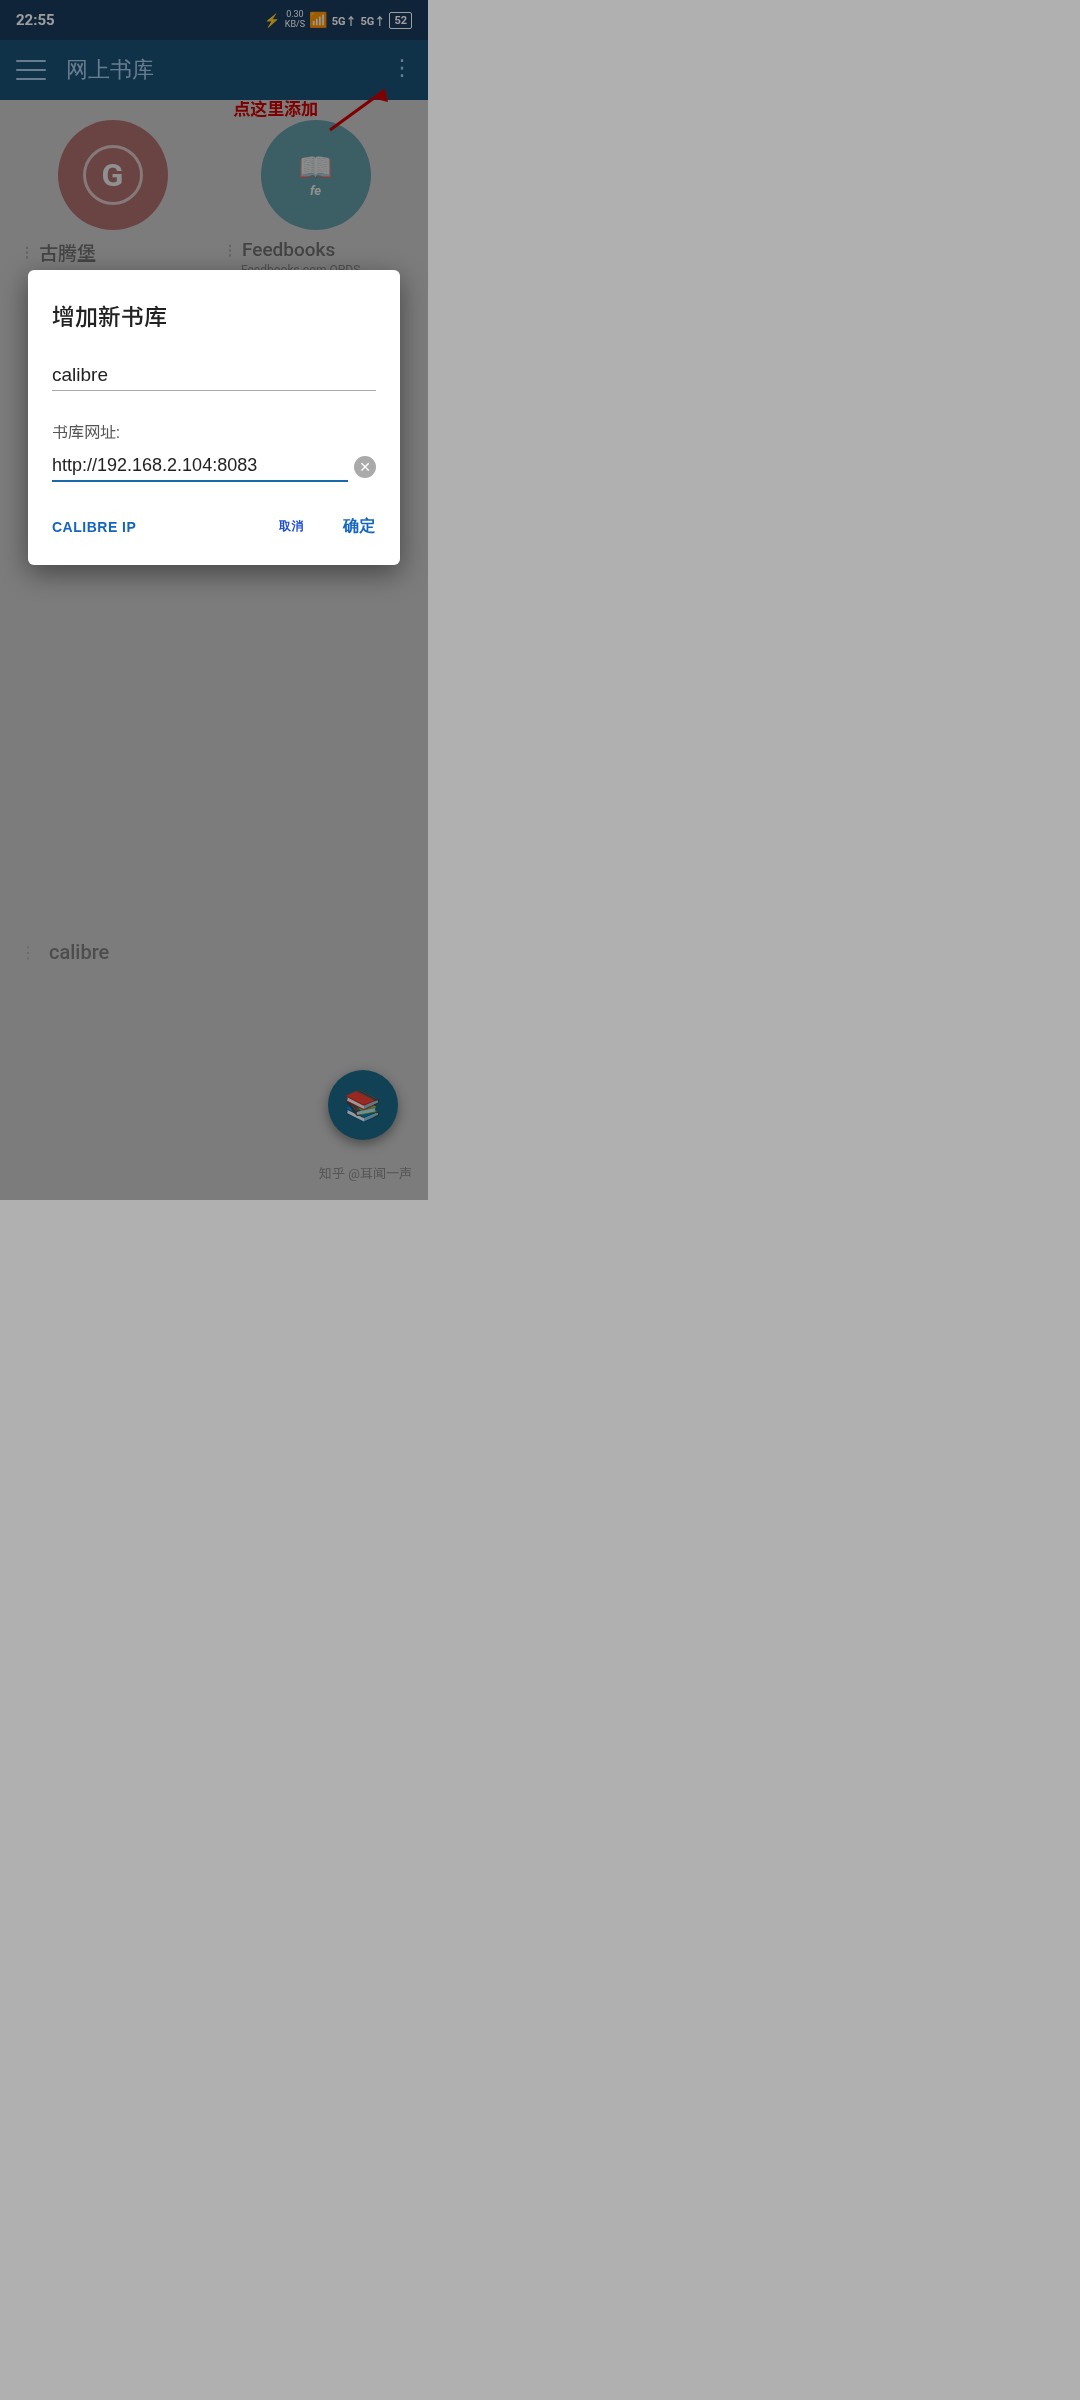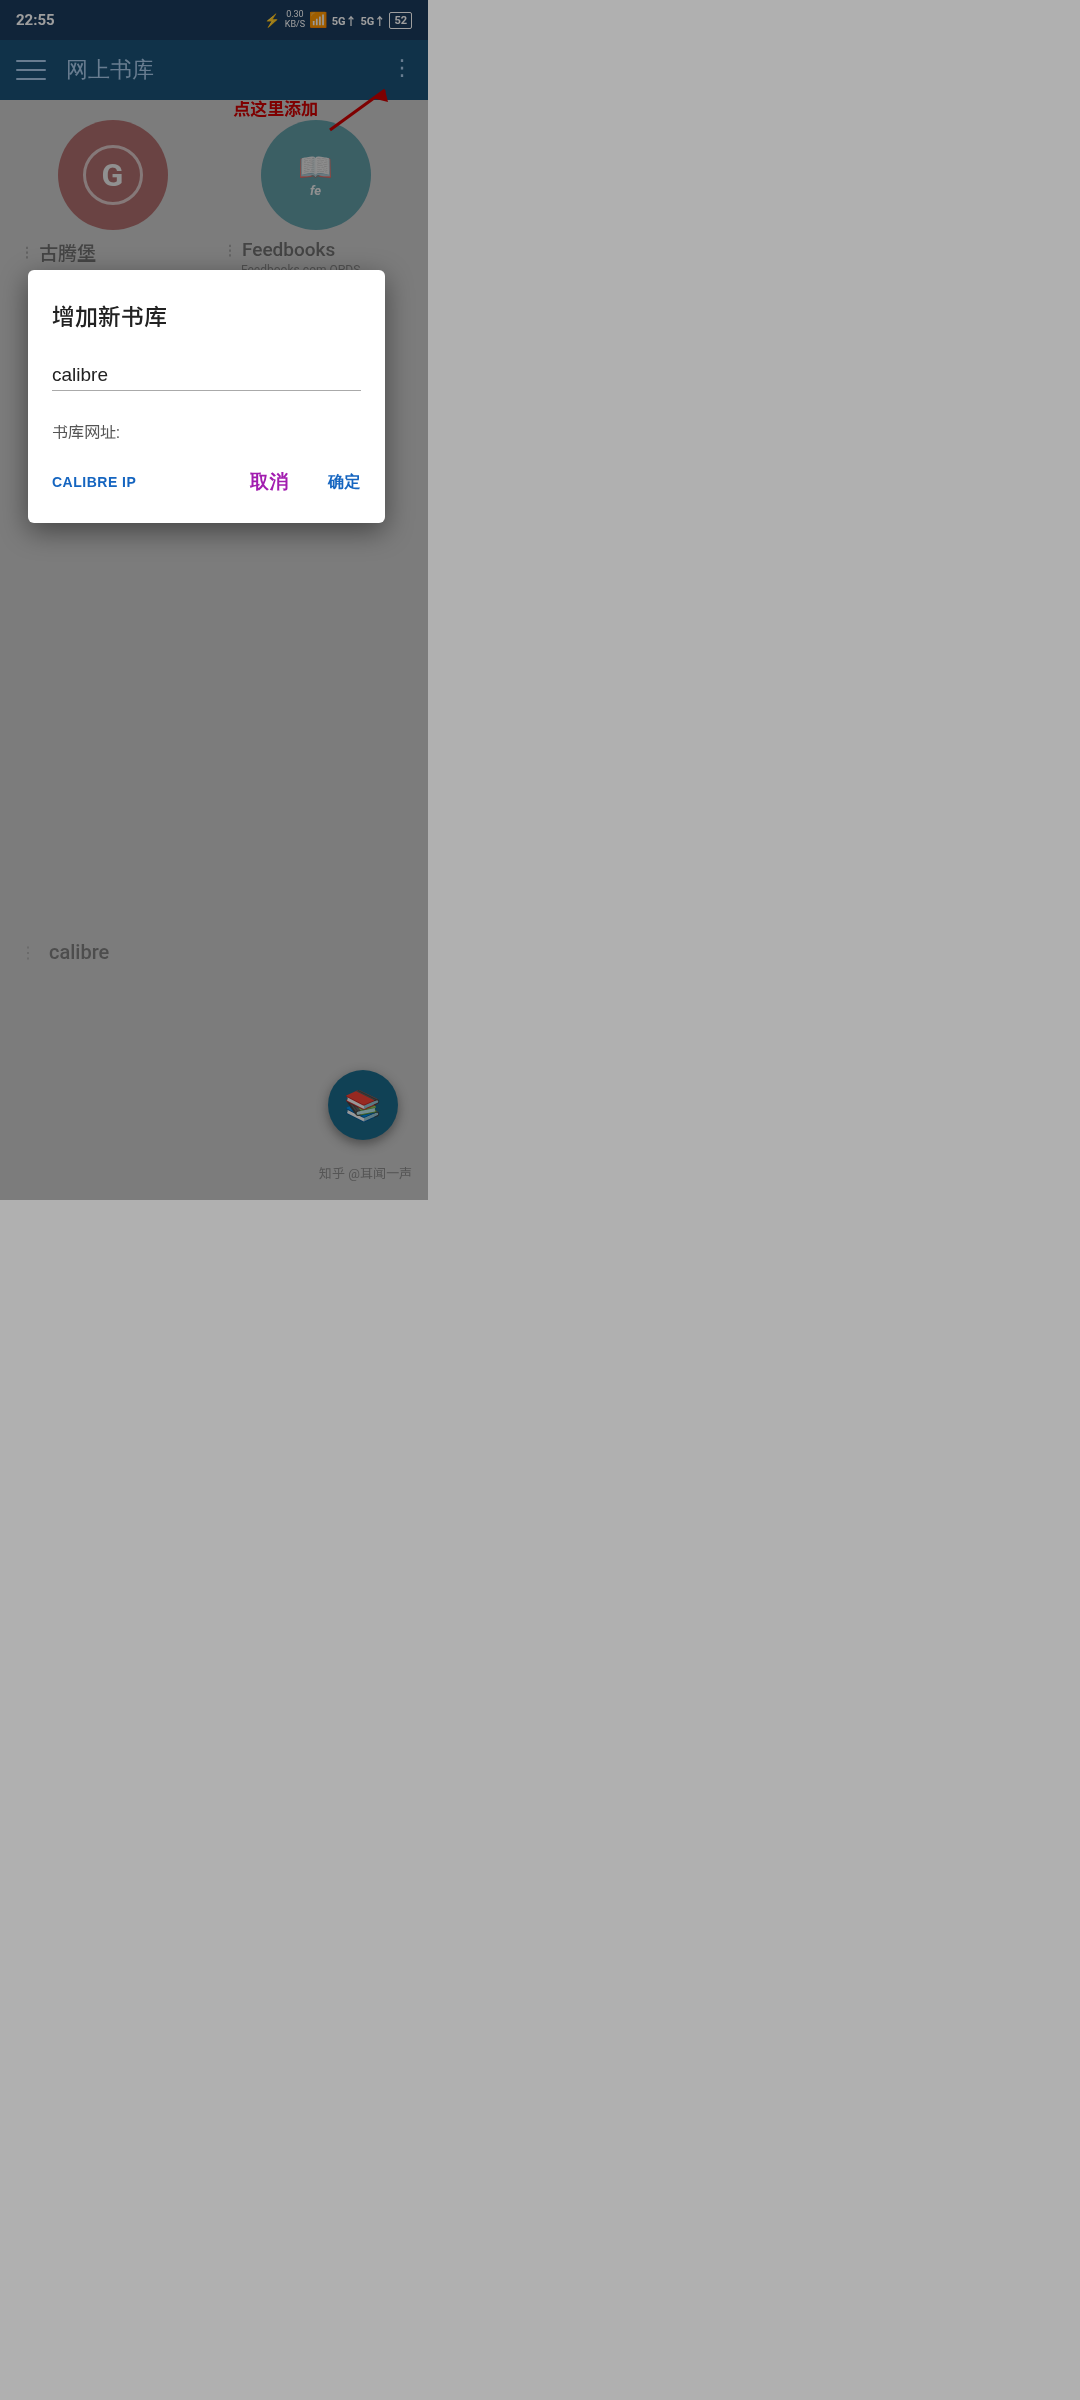--- a/index.html
+++ b/index.html
@@ -199,37 +199,41 @@
     <span style="color:#888;font-size:16px;letter-spacing:-1px;">⋮</span>
     <span style="font-size:20px;color:#333;font-weight:500;">calibre</span>
   </div>
 
   <div class="fab" style="position:absolute;bottom:60px;right:30px;width:70px;height:70px;border-radius:50%;background:#1a6a8a;display:flex;align-items:center;justify-content:center;box-shadow:0 4px 12px rgba(0,0,0,0.4);z-index:3;">
     <span style="font-size:30px;">📚</span>
   </div>
 
   <div style="position:absolute;top:0;left:0;width:100%;height:100%;background:rgba(0,0,0,0.38);z-index:8;"></div>
 
-  <div class="dialog" style="position:absolute;top:270px;left:28px;right:43px;background:white;border-radius:6px;padding:28px 24px 18px 24px;box-shadow:0 8px 28px rgba(0,0,0,0.45);z-index:10;">
+  <div class="dialog" style="position:absolute;top:270px;left:28px;right:28px;background:white;border-radius:6px;padding:28px 24px 18px 24px;box-shadow:0 8px 28px rgba(0,0,0,0.45);z-index:10;">
 
     <div style="font-size:23px;font-weight:500;color:#222;margin-bottom:28px;">增加新书库</div>
 
     <div>
       <div style="position:relative;margin-bottom:28px;">
         <input type="text" style="width: 100%; border-top: none; border-right: none; border-left: none; border-image: initial; border-bottom: 1.5px solid rgb(170, 170, 170); font-size: 19px; color: rgb(34, 34, 34); padding: 4px 0px; outline: none; background: transparent;" value="calibre">
       </div>
     </div>
 
     <div>
       <div style="font-size:16px;color:#555;margin-bottom:8px;">书库网址:</div>
+      <div style="position:relative;margin-bottom:24px;">
+        <input type="text" style="width: calc(100% - 28px); border-top: none; border-right: none; border-left: none; border-image: initial; border-bottom: 2px solid rgb(26, 106, 170); font-size: 18px; color: rgb(34, 34, 34); padding: 4px 0px; outline: none; background: transparent;" value="http://192.168.2.104:8083">
+        <button style="position:absolute;right:0;top:50%;transform:translateY(-50%);width:22px;height:22px;border-radius:50%;background:#aaa;color:white;border:none;font-size:14px;cursor:pointer;display:flex;align-items:center;justify-content:center;">✕</button>
+      </div>
     </div>
 
     <div style="display:flex;align-items:center;margin-top:16px;gap:7px;">
       <button style="font-size:14px;font-weight:700;color:#1565c0;background:none;border:none;cursor:pointer;padding:10px 0;letter-spacing:0.5px;text-transform:uppercase;">CALIBRE IP</button>
       <div style="flex:1;"></div>
-      <button style="font-size:19px;font-weight:600;color:#a21caf;background:none;border:none;cursor:pointer;padding:10px 16px;text-transform:uppercase;letter-spacing:0.5px;font-family:Liberation Serif, serif;">取消</button>
+      <button style="font-size:12px;font-weight:600;color:#1d4ed8;background:none;border:none;cursor:pointer;padding:10px 16px;text-transform:uppercase;letter-spacing:0.5px;font-family:Liberation Serif, serif;">取消</button>
       <button style="font-size:16px;font-weight:600;color:#1565c0;background:none;border:none;cursor:pointer;padding:10px 0 10px 16px;text-transform:uppercase;letter-spacing:0.5px;">确定</button>
     </div>
   </div>
 
   <div style="position:absolute;bottom:18px;right:16px;color:#555;font-size:13px;z-index:15;">知乎 @耳闻一声</div>
 
 </div>
 
 </body></html>

